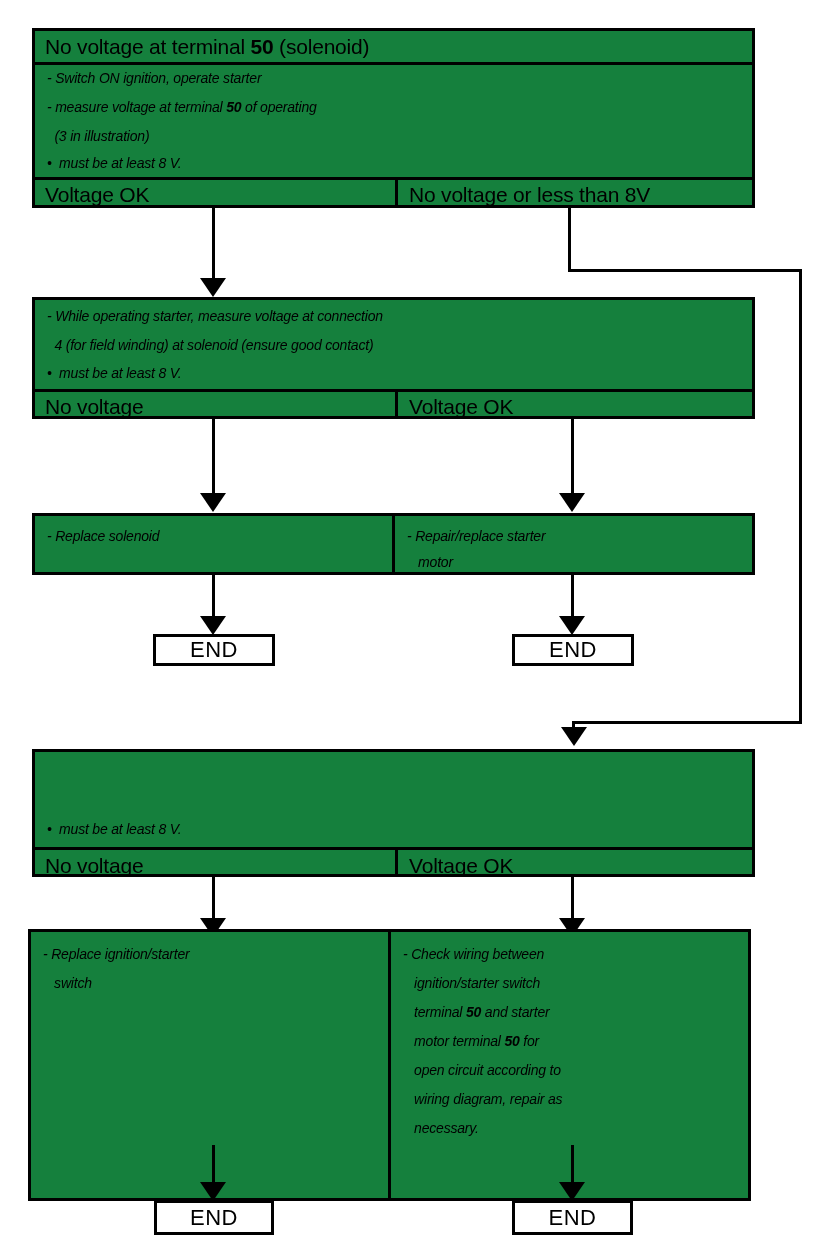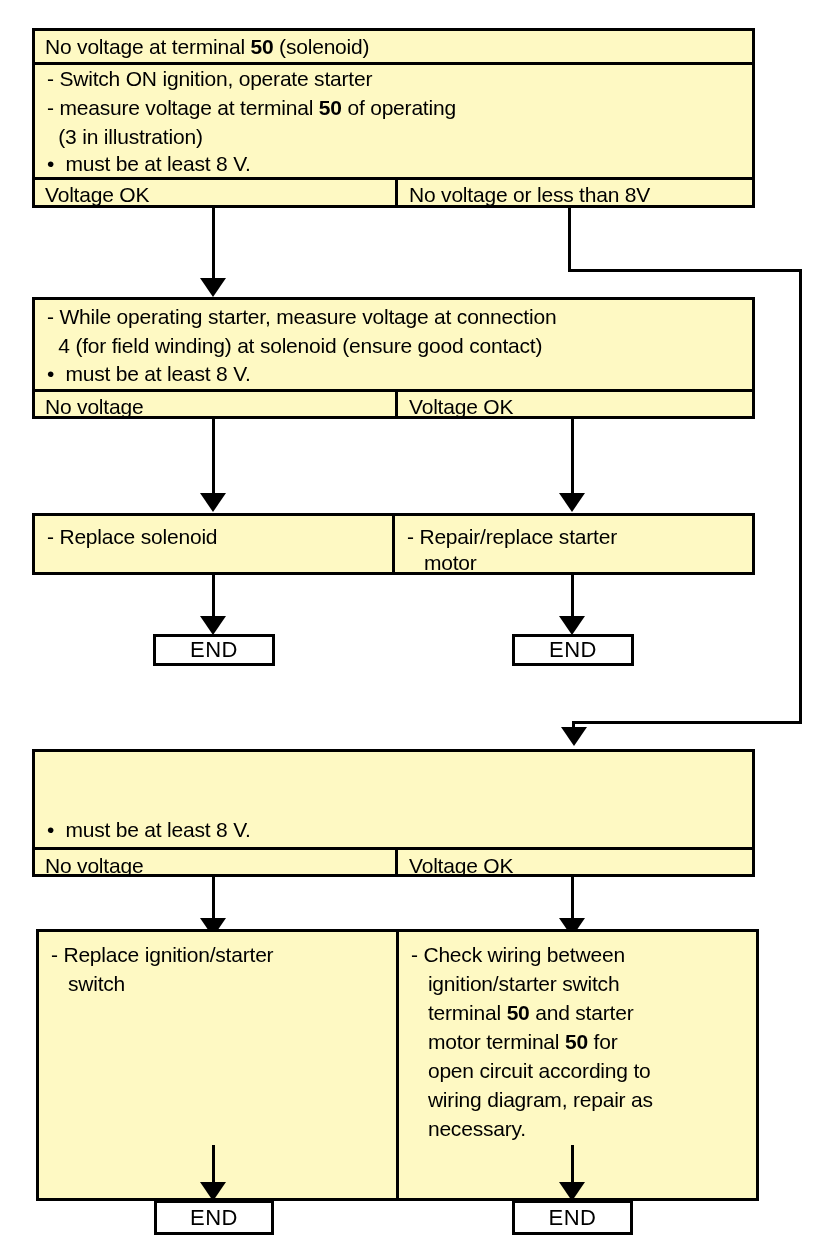--- a/index.html
+++ b/index.html
@@ -18,37 +18,38 @@
     height: 1260px;
     background: #ffffff;
     overflow: hidden;
   }
 
   
   .box {
     position: absolute;
     box-sizing: border-box;
     border: 3px solid #000;
-    background: #fef9c3;
+    background: #15803d;
   }
   .divider-v {
     position: absolute;
     top: 0;
     bottom: 0;
     width: 3px;
     background: #000;
   }
 
   .txt {
     position: absolute;
-    font-size: 21px;
+    font-size: 14px;
     line-height: 29px;
     letter-spacing: -0.2px;
     white-space: pre-wrap;
     font-family: "Liberation Sans", sans-serif;
+    font-style: italic;
   }
   .txt b { font-weight: bold; }
 
   .hdr {
     position: absolute;
     font-size: 21px;
     line-height: 29px;
     letter-spacing: -0.2px;
   }
 
@@ -167,21 +168,21 @@
       <div class="hdr" style="left:374px; top:1px;">Voltage OK</div>
     </div>
   </div>
 
   <div class="vline" style="left:212px; top:877px; height:50px;"></div>
   <div class="arrowhead" style="left:200px; top:918px;"></div>
 
   <div class="vline" style="left:571px; top:877px; height:50px;"></div>
   <div class="arrowhead" style="left:559px; top:918px;"></div>
 
-  <div class="box" style="left:36px; top:929px; width:723px; height:272px;">
+  <div class="box" style="left:28px; top:929px; width:723px; height:272px;">
     <div class="divider-v" style="left:357px;"></div>
     <div class="txt" style="left:12px; top:8px;">- Replace ignition/starter</div>
     <div class="txt" style="left:12px; top:37px;">   switch</div>
 
     <div class="txt" style="left:372px; top:8px;">- Check wiring between</div>
     <div class="txt" style="left:372px; top:37px;">   ignition/starter switch</div>
     <div class="txt" style="left:372px; top:66px;"><span>   terminal </span><b>50</b><span> and starter</span></div>
     <div class="txt" style="left:372px; top:95px;"><span>   motor terminal </span><b>50</b><span> for</span></div>
     <div class="txt" style="left:372px; top:124px;">   open circuit according to</div>
     <div class="txt" style="left:372px; top:153px;">   wiring diagram, repair as</div>

